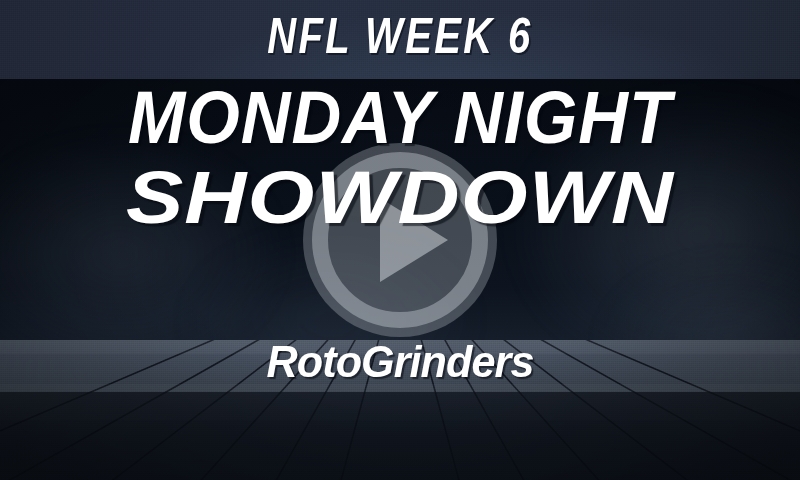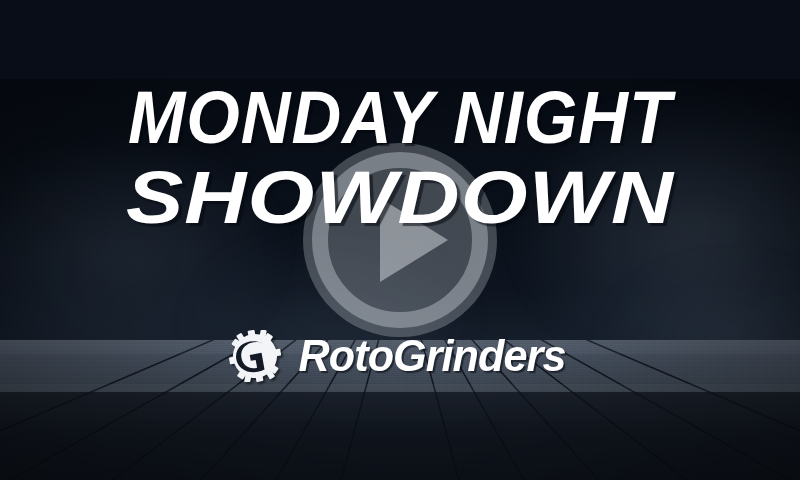--- a/index.html
+++ b/index.html
@@ -181,40 +181,44 @@
   .logo {
     position: absolute;
     left: 0; right: 0;
     top: 328px;             
     height: 56px;
     display: flex;
     align-items: center;
     justify-content: center;
     gap: 12px;
     z-index: 7;
+    flex-direction: column;
   }
   .logo-mark { display: block; filter: drop-shadow(2px 2px 1px rgba(4,8,14,0.6)); }
   .logo-text {
     font-family: "Liberation Sans", sans-serif;
     font-size: 45px;
     line-height: 46px;
     font-weight: bold;
     font-style: italic;
     color: #ffffff;
     letter-spacing: -1px;
     transform: scaleX(0.96);
     text-shadow: 2px 2px 1px rgba(4,8,14,0.55);
     white-space: nowrap;
   }
 </style>
 </head>
 <body>
 
 <div id="thumbnail">
 
+  <div class="header-bar">
+    <div class="header-title">NFL WEEK 6</div>
+  </div>
 
   <div class="stage">
 
     <div class="fog fog-a"></div>
     <div class="fog fog-b"></div>
     <div class="fog fog-c"></div>
     <div class="fog fog-d"></div>
 
     <div class="floor">
       <svg class="floor-svg" width="800" height="219" viewBox="0 0 800 219">

